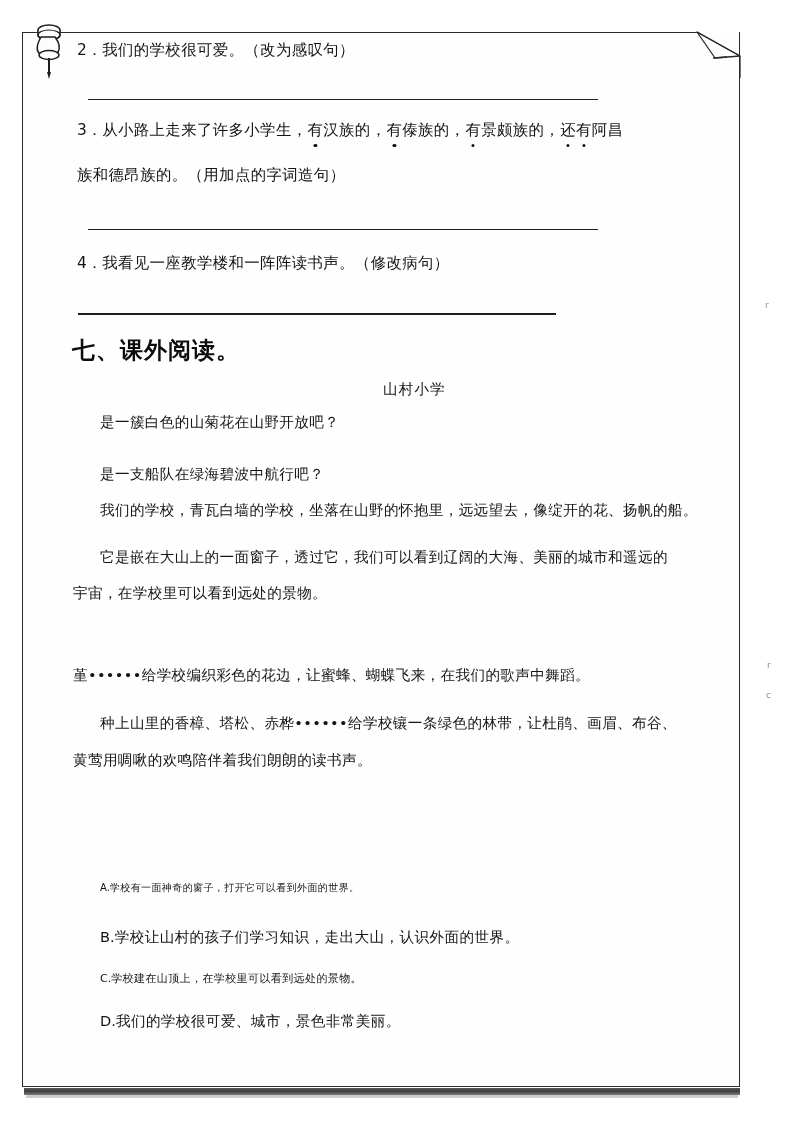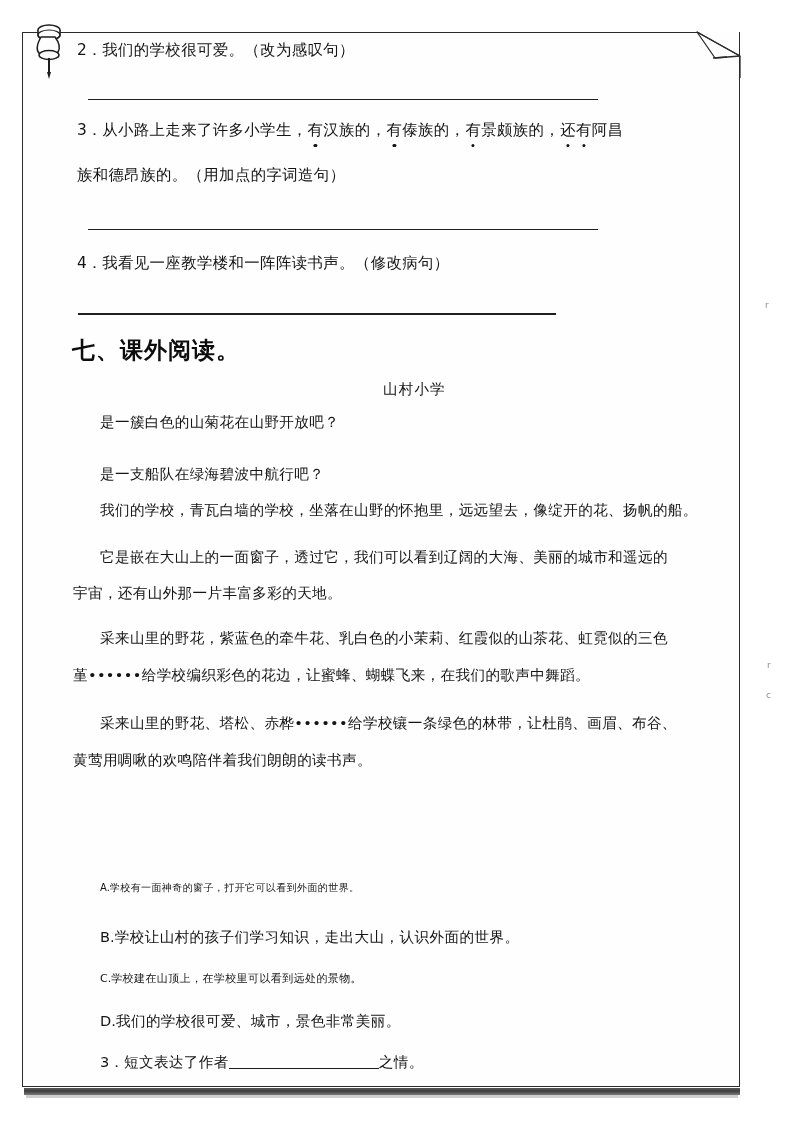--- a/index.html
+++ b/index.html
@@ -222,47 +222,43 @@
 
   <div class="passage-title" style="left:383px; top:380px;">山村小学</div>
 
   <div class="passage-line" style="left:100px; top:465px;">是一支船队在绿海碧波中航行吧？</div>
 
   <div class="passage-line" style="left:100px; top:413px;">是一簇白色的山菊花在山野开放吧？</div>
 
   <div class="passage-line" style="left:100px; top:501px;">我们的学校，青瓦白墙的学校，坐落在山野的怀抱里，远远望去，像绽开的花、扬帆的船。</div>
 
   <div class="passage-line" style="left:100px; top:548px;">它是嵌在大山上的一面窗子，透过它，我们可以看到辽阔的大海、美丽的城市和遥远的</div>
-  <div class="passage-line" style="left:73px; top:584px;">宇宙，还有山外那一片丰富多彩的天地。</div>
-
-  <div class="passage-line" style="left:100px; top:629px;">采来山里的野花，紫蓝色的牵牛花、乳白色的小茉莉、红霞似的山茶花、虹霓似的三色</div>
+  <div class="passage-line" style="left:73px; top:584px;">宇宙，在学校里可以看到远处的景物。</div>
+
   <div class="passage-line" style="left:73px; top:666px;">堇••••••给学校编织彩色的花边，让蜜蜂、蝴蝶飞来，在我们的歌声中舞蹈。</div>
 
-  <div class="passage-line" style="left:100px; top:714px;">采来山里的野花、塔松、赤桦••••••给学校镶一条绿色的林带，让杜鹃、画眉、布谷、</div>
+  <div class="passage-line" style="left:100px; top:714px;">种上山里的香樟、塔松、赤桦••••••给学校镶一条绿色的林带，让杜鹃、画眉、布谷、</div>
   <div class="passage-line" style="left:73px; top:751px;">黄莺用啁啾的欢鸣陪伴着我们朗朗的读书声。</div>
 
 
 
   <div class="row q-line" style="left:100px; top:881px; font-size:10px;">
     <span class="q-num">A.</span><span>学校有一面神奇的窗子，打开它可以看到外面的世界。</span>
   </div>
 
   <div class="row q-line" style="left:100px; top:928px; font-size:14.6px;">
     <span class="q-num">B.</span><span>学校让山村的孩子们学习知识，走出大山，认识外面的世界。</span>
   </div>
 
   <div class="row q-line" style="left:100px; top:971px; font-size:11px;">
     <span class="q-num">C.</span><span>学校建在山顶上，在学校里可以看到远处的景物。</span>
   </div>
 
   <div class="row q-line" style="left:100px; top:1012px; font-size:14.6px;">
     <span class="q-num">D.</span><span>我们的学校很可爱、城市，景色非常美丽。</span>
   </div>
 
-  <div class="row q-line" style="left:100px; top:1053px; font-size:14.6px;">
-    <span class="q-num">3．</span><span>短文表达了作者</span><span class="blank w3"></span><span>之情。</span>
-  </div>
 
   <div class="speckle" style="left:765px; top:300px;">r</div>
   <div class="speckle" style="left:767px; top:660px;">r</div>
   <div class="speckle" style="left:766px; top:690px;">c</div>
 
 </div>
 
 </body></html>

